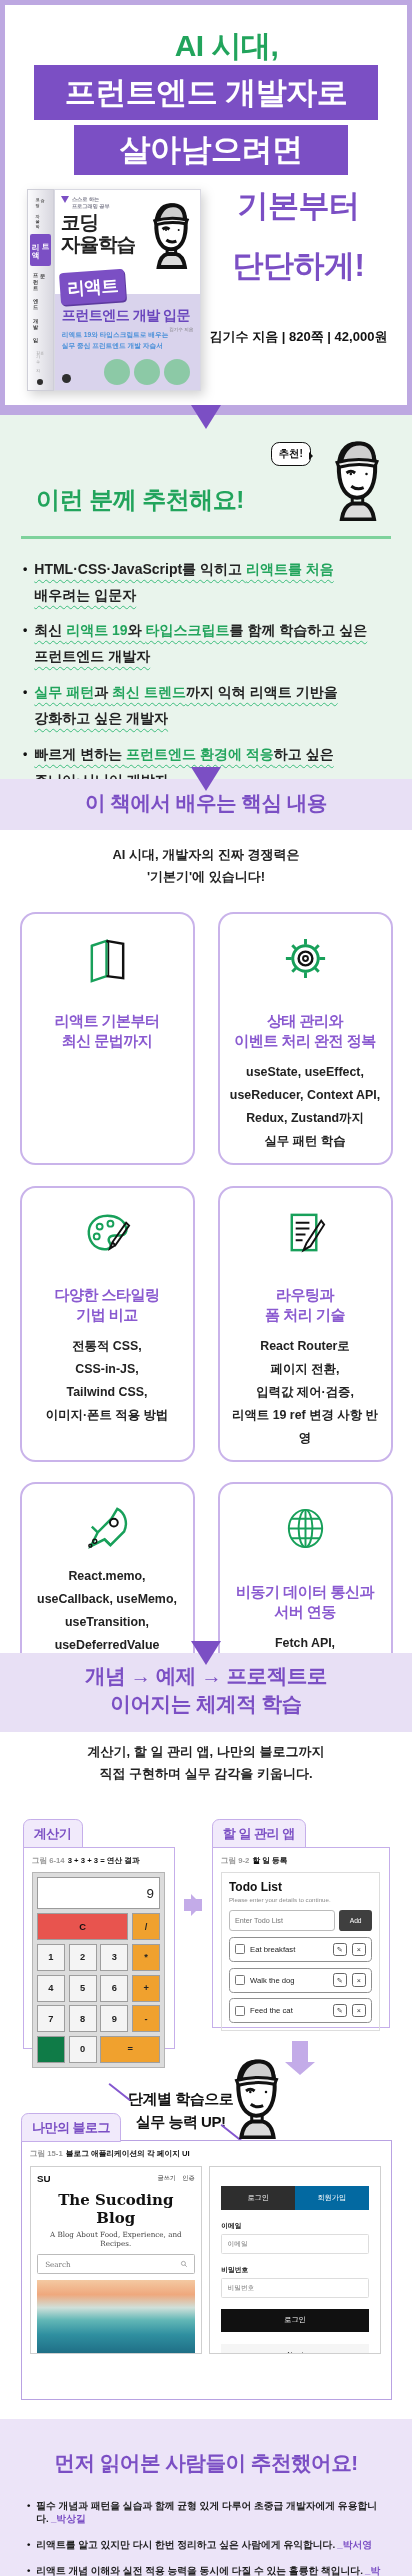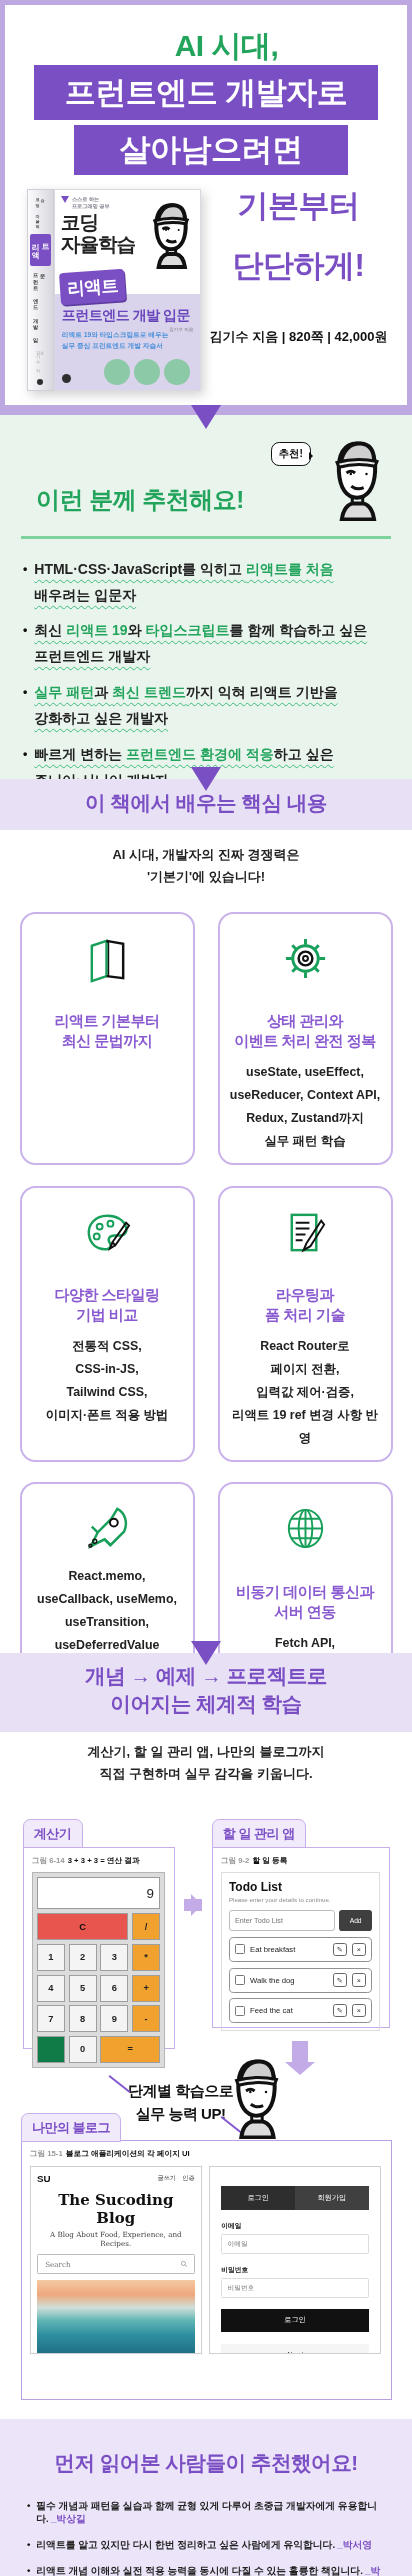--- a/index.html
+++ b/index.html
@@ -113,21 +113,21 @@
   .todo-input{flex:1;height:21.6px;border:0.5px solid #bbb;border-radius:3.1px;padding:0 5.2px;font-size:7.2px;color:#333;}
   .todo-add{width:33px;height:21.6px;background:#3f3f3f;color:#fff;border:none;border-radius:3.1px;font-size:6.7px;cursor:pointer;}
   .todo-item{margin-top:5.7px;height:25px;border:1px solid #8f8f8f;border-radius:4.6px;display:flex;align-items:center;
     gap:5.2px;padding:0 5.2px;}
   .todo-check{width:9.8px;height:9.8px;border:1px solid #777;border-radius:1.5px;background:#fff;cursor:pointer;}
   .todo-label{flex:1;font-size:7.7px;color:#222;}
   .sq-btn{width:13.4px;height:13.4px;border:0.8px solid #666;border-radius:2.6px;background:#fff;display:flex;
     align-items:center;justify-content:center;font-size:7.2px;color:#333;cursor:pointer;}
   .down-arrow{position:absolute;left:292px;top:309px;width:15.5px;height:20.6px;background:#c3abe8;}
   .down-arrow:after{content:"";position:absolute;left:-7.2px;top:20.6px;border:15px solid transparent;border-top:13.4px solid #c3abe8;}
-  .speech{position:absolute;left:128px;top:348px;text-align:center;font-size:15px;font-weight:800;color:#111;line-height:1.5;}
+  .speech{position:absolute;left:128px;top:356px;text-align:center;font-size:15px;font-weight:800;color:#111;line-height:1.5;}
   .stroke{position:absolute;width:27px;height:2.1px;background:#8457cf;border-radius:1.5px;}
   .st1{left:-21.6px;top:3.1px;transform:rotate(38deg);}
   .st2{left:90px;top:44px;transform:rotate(38deg);}
   .apps-guy{position:absolute;left:223px;top:319px;width:67px;height:88px;}
   .blog-block{position:absolute;left:20.6px;top:379px;width:371px;}
   .blog-panel{border:1.5px solid #b9a2e2;background:#fff;padding:8.2px;height:260px;}
   .shots{margin-top:6.2px;display:flex;gap:7.2px;}
   .shot{width:172px;height:188px;border:0.5px solid #cfcfcf;background:#fff;overflow:hidden;padding:6.2px;}
   .blog-head{display:flex;justify-content:space-between;align-items:center;}
   .blog-logo{font-size:9.8px;font-weight:800;color:#111;}
@@ -137,21 +137,21 @@
   .blog-sub{margin-top:3.1px;text-align:center;font-family:"DejaVu Serif","Liberation Serif",serif;font-size:7.2px;color:#444;}
   .blog-search{margin-top:6.2px;height:19.6px;border:0.5px solid #bbb;border-radius:1.5px;display:flex;align-items:center;padding:0 5.2px;}
   .blog-search input{flex:1;border:none;outline:none;font-size:7.2px;color:#555;font-family:"DejaVu Serif",serif;}
   .photo{margin-top:6.2px;height:73px;background:
     linear-gradient(180deg,#f4c9a2 0%,#efa87d 20%,#cfe0da 38%,#62b7b6 55%,#2f8fa0 75%,#1f6f86 100%);}
   .cat-badge{display:inline-block;margin-top:5.2px;background:#1e3a5f;color:#fff;font-size:5.7px;font-weight:700;padding:2.1px 5.2px;}
   .post-title{margin-top:4.1px;font-size:10.3px;font-weight:800;color:#111;}
   .login-tabs{display:grid;grid-template-columns:1fr 1fr;height:24px;margin:13.4px 5.2px 0;}
   .ltab{display:flex;align-items:center;justify-content:center;color:#fff;font-size:7.2px;cursor:pointer;}
   .ltab1{background:#2e2e2e;}
-  .ltab2{background:#404040;}
+  .ltab2{background:#0369a1;}
   .lform{padding:0 5.2px;}
   .llabel{margin-top:11.3px;font-size:6.7px;font-weight:700;color:#111;}
   .linput{margin-top:3.1px;width:100%;height:20.6px;border:0.5px solid #ddd;border-radius:1.5px;padding:0 5.2px;font-size:6.7px;color:#333;}
   .lbtn{margin-top:10.3px;width:100%;height:23px;background:#111;color:#fff;border:none;font-size:7.2px;cursor:pointer;}
   .lfooter{margin:12.4px 5.2px 0;background:#f5f5f5;padding:7.2px;text-align:center;}
   .lfooter .flink{display:block;font-size:6.7px;color:#333;margin-bottom:3.1px;cursor:pointer;}
   .lcopy{font-size:5.7px;color:#555;}
   
   .testi{position:relative;height:316px;background:#ece4f8;padding-top:13.4px;}
   .testi-title{text-align:center;font-size:20.6px;color:#7b4fc4;}

